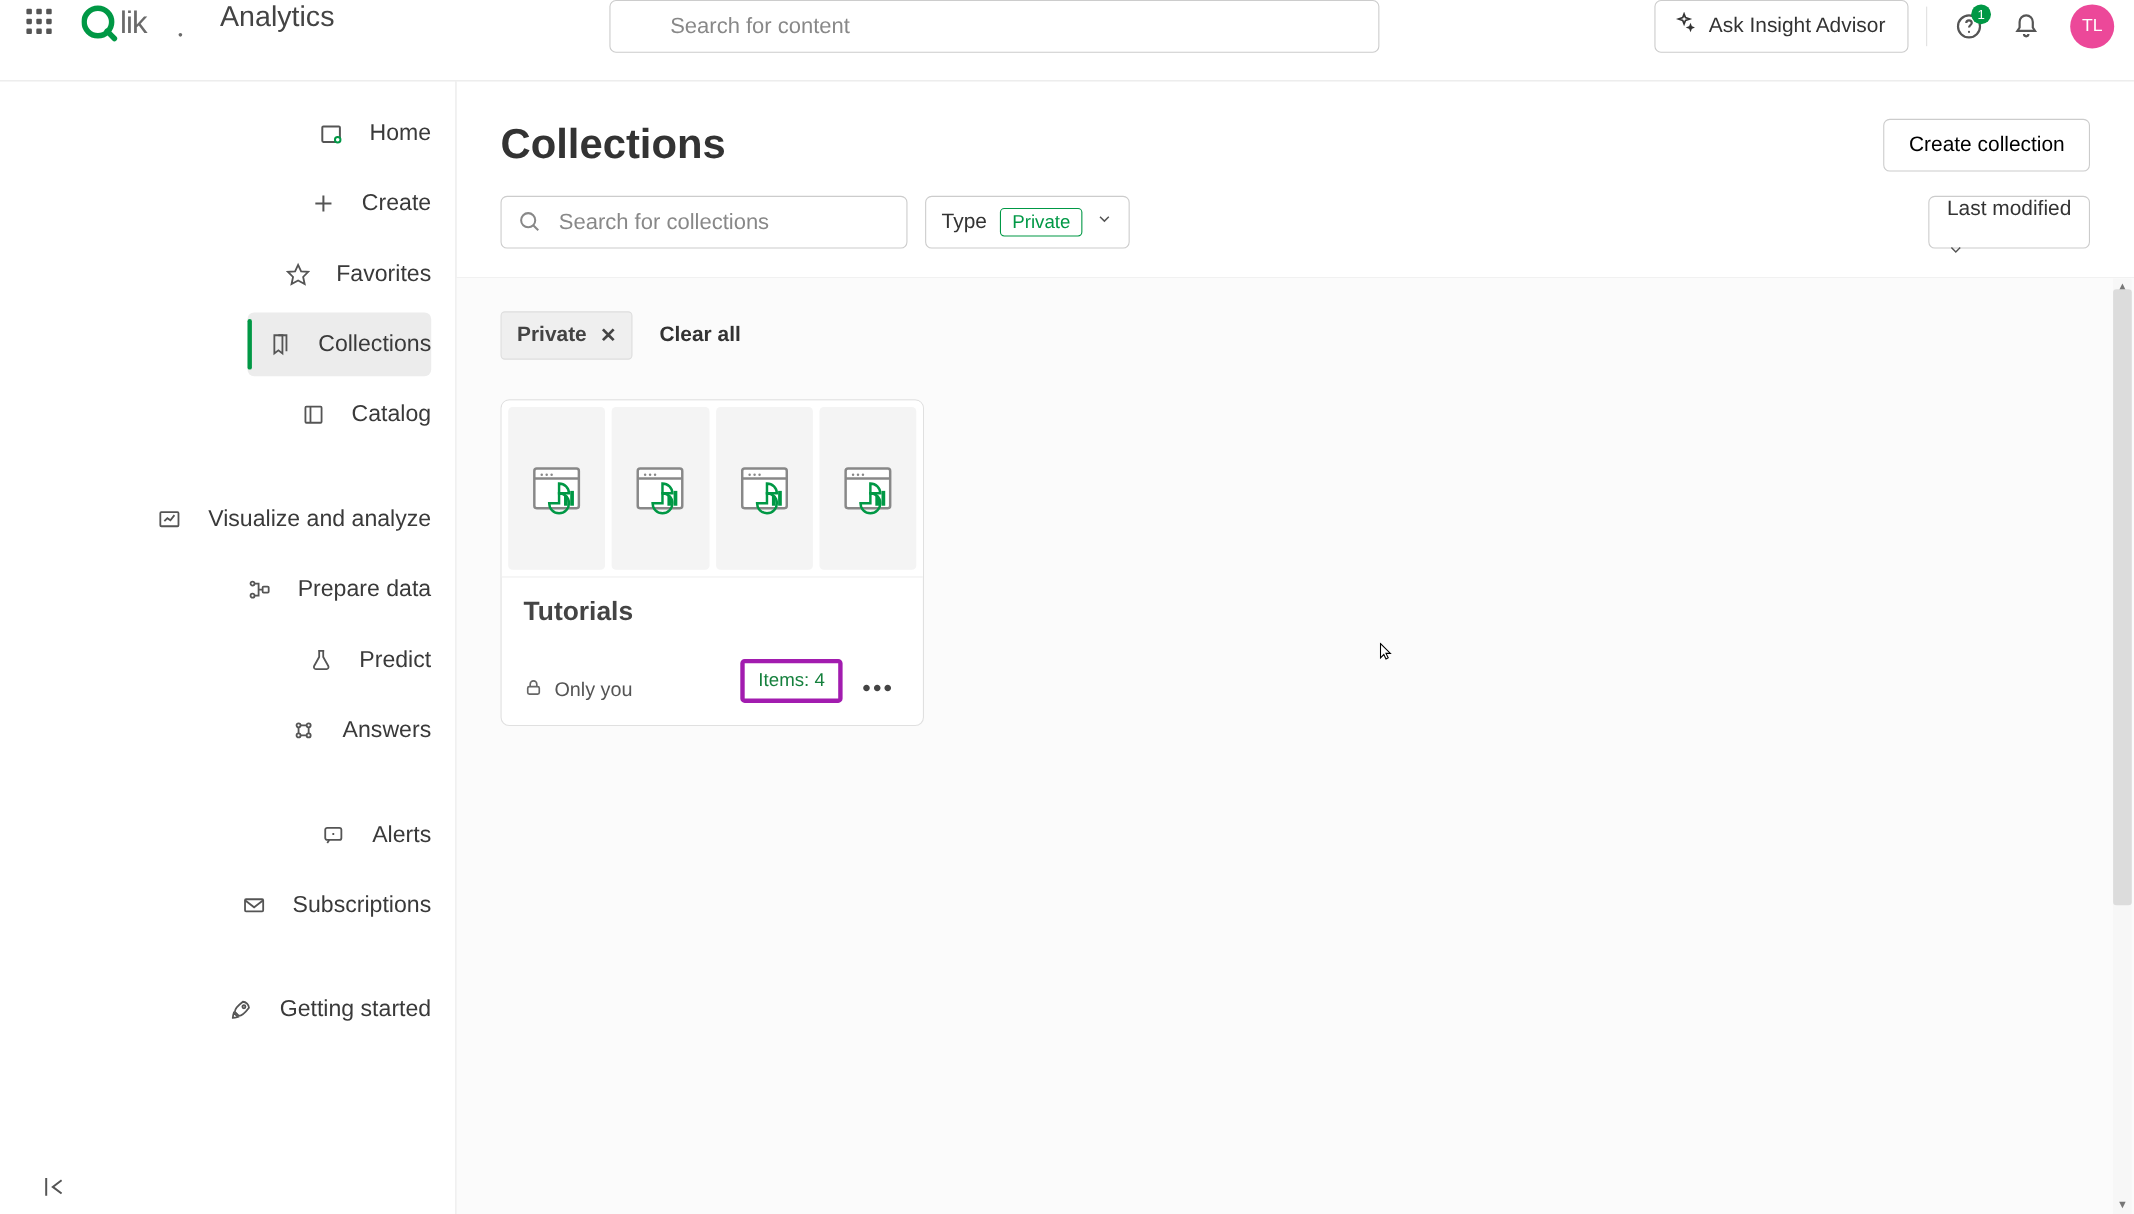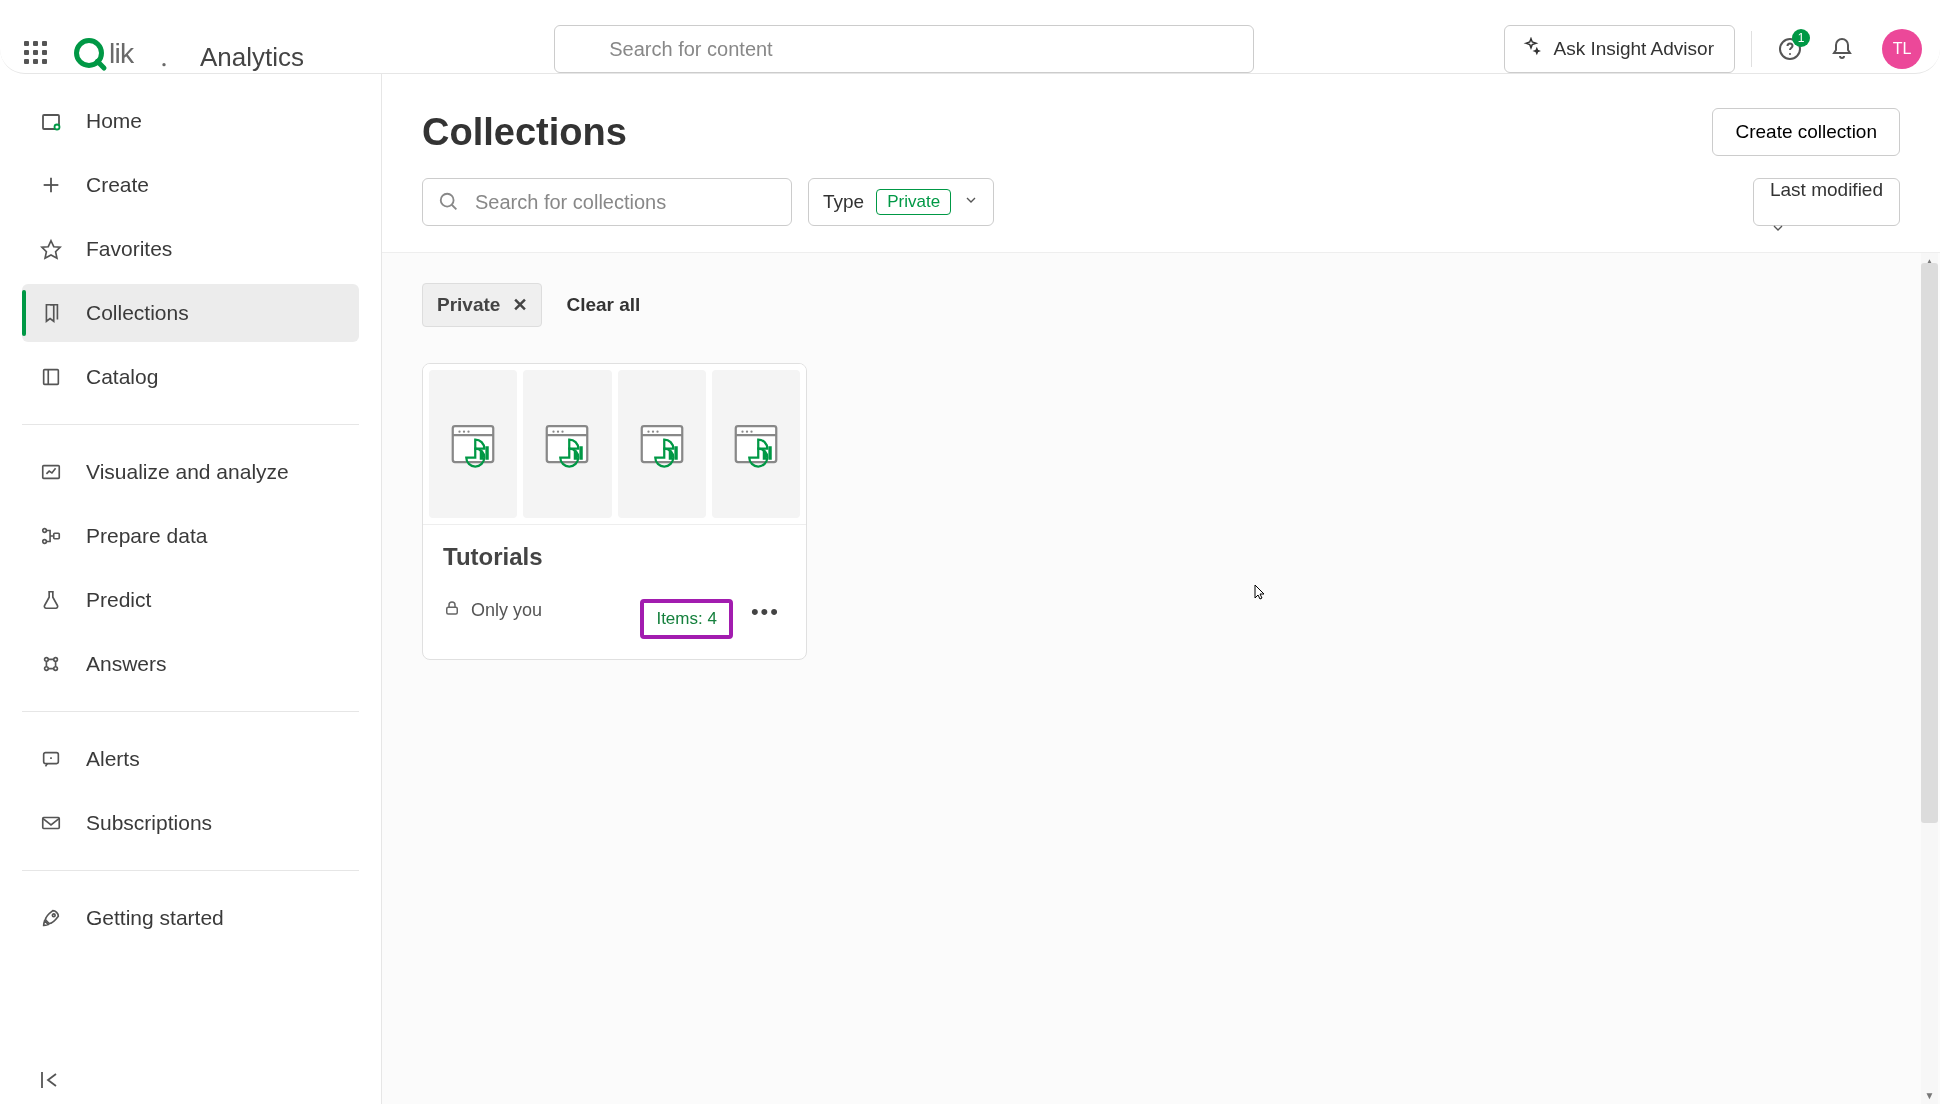--- a/index.html
+++ b/index.html
@@ -16,23 +16,22 @@
     height: 1104px;
     overflow: hidden;
     position: relative;
   }
 
   
   .topbar {
     height: 74px;
     border-bottom: 1px solid #e6e6e6;
     display: flex;
-    align-items: flex-end;
+    align-items: flex-start;
     padding: 0 18px 0 16px;
-    border-radius: 25px;
   }
   .app-launcher {
     width: 40px; height: 40px;
     display: flex; align-items: center; justify-content: center;
     cursor: pointer;
   }
   .grid-dots {
     width: 24px; height: 24px;
     display: grid;
     grid-template-columns: repeat(3, 5px);
@@ -100,26 +99,27 @@
     color:#ffffff;
     font-size:16px; font-weight:500;
     display:flex;align-items:center;justify-content:center;
     margin-left:10px;
     cursor:pointer;
   }
 
   
   .layout { display:flex; height:calc(100% - 74px); }
   .sidebar {
-    width: 382px;
+    width: 415px;
     border-right: 1px solid #e6e6e6;
     padding: 18px 22px;
     display:flex;
     flex-direction:column;
     position:relative;
+    align-items:flex-end;
   }
   .nav-item {
     height: 58px;
     display:flex;
     align-items:center;
     padding-left:16px;
     border-radius:6px;
     cursor:pointer;
     font-size:21px;
     color:#3a3a3a;
@@ -260,21 +260,21 @@
   }
   .thumb {
     flex:1;
     height:148px;
     background:#f4f4f4;
     border-radius:4px;
     display:flex;align-items:center;justify-content:center;
   }
   .card-body { padding:18px 20px 20px 20px; }
   .card-title { font-size:24px; font-weight:700; color:#444; margin-bottom:28px;}
-  .card-footer { display:flex; align-items:flex-start; gap:12px; }
+  .card-footer { display:flex; align-items:flex-end; gap:12px; }
   .visibility { display:flex; align-items:center; gap:10px; font-size:18px; color:#555;}
   .items-pill {
     margin-left:auto;
     border:4px solid #a21caf;
     border-radius:4px;
     padding:6px 12px;
     font-size:17px;
     color:#15803d;
   }
   .more-dots { font-size:22px; color:#444; cursor:pointer; letter-spacing:2px; padding:0 6px;}

